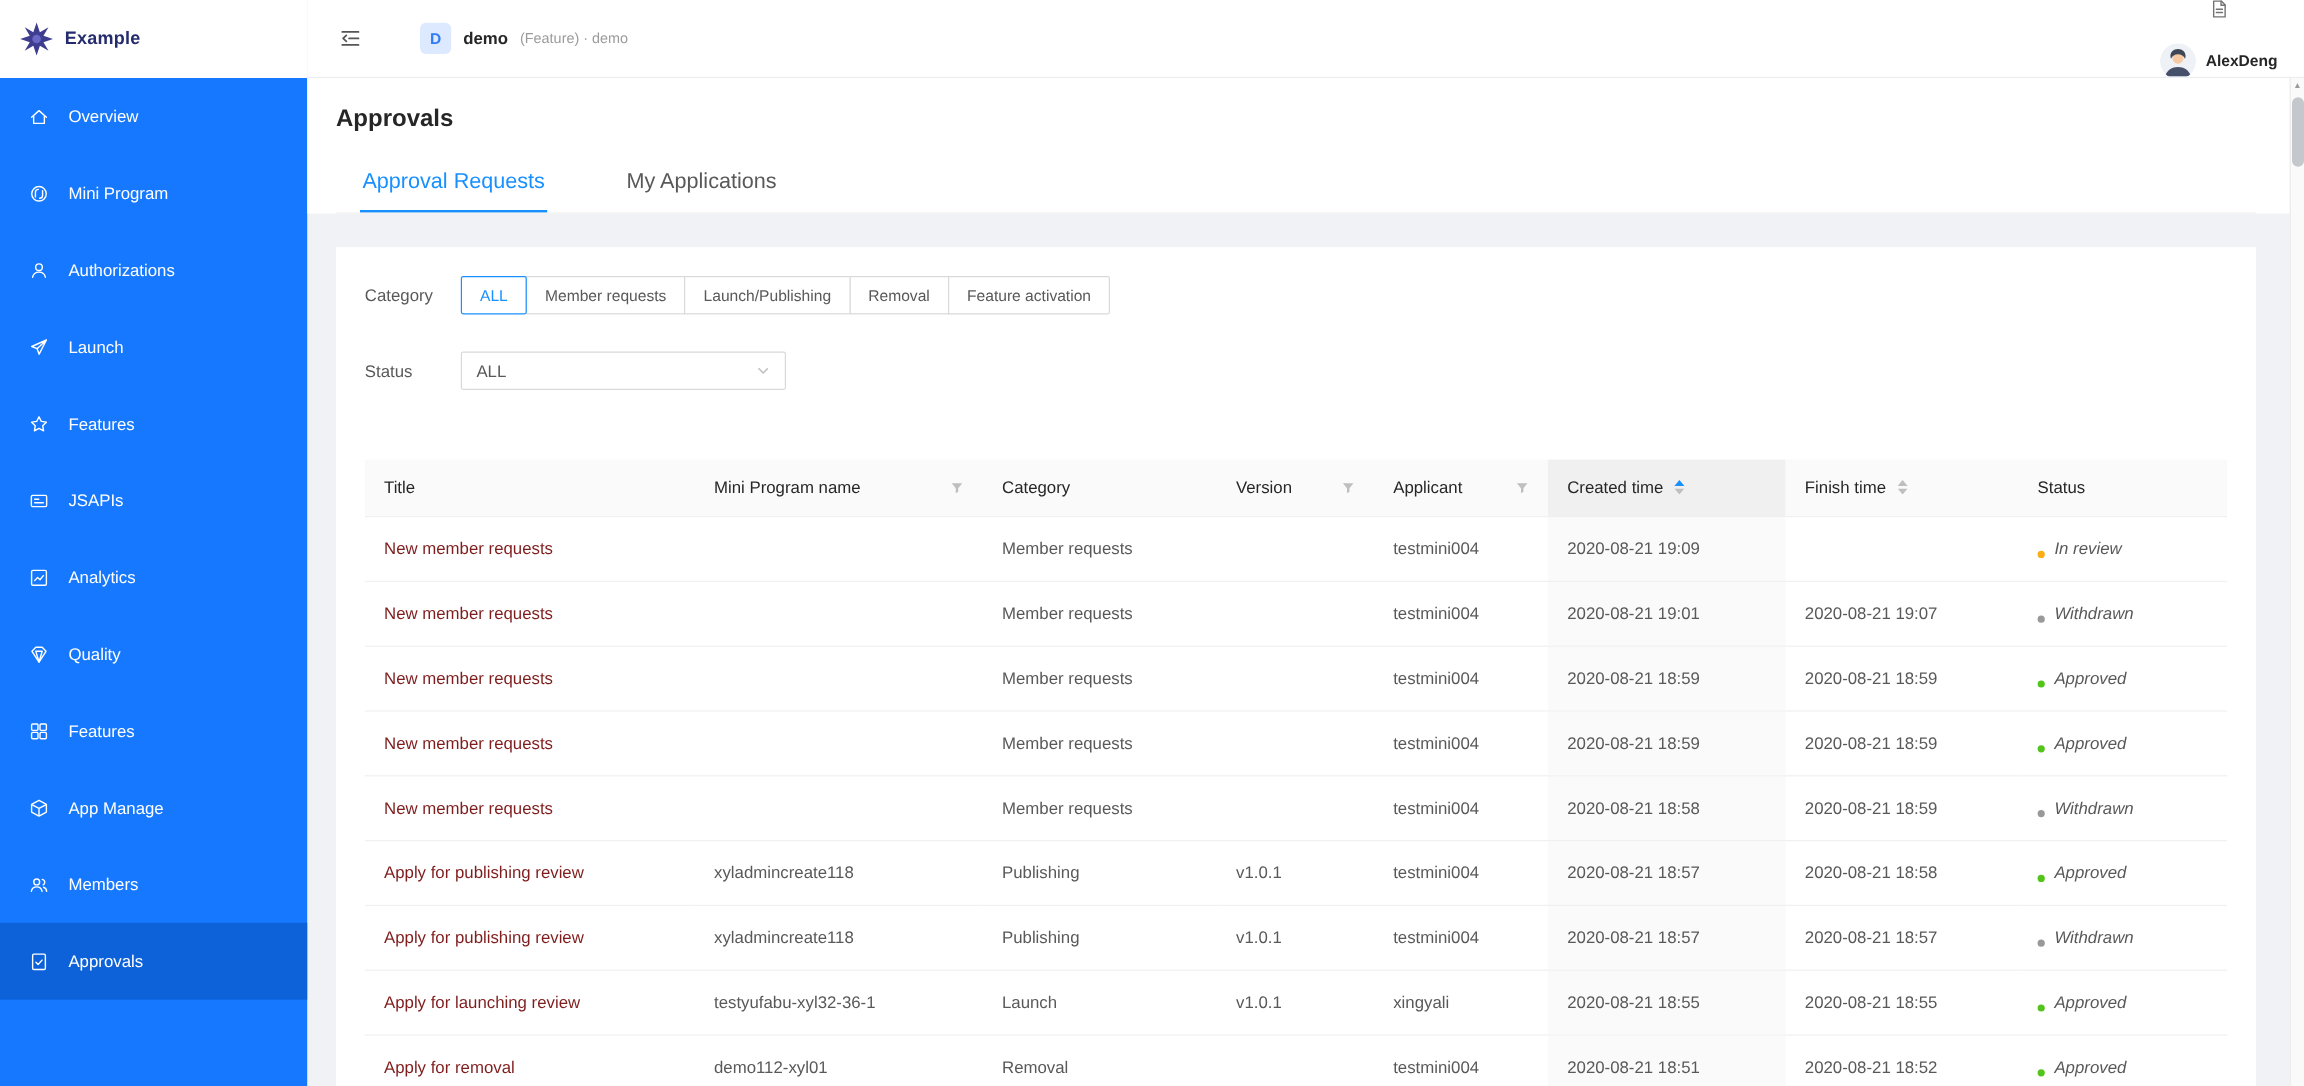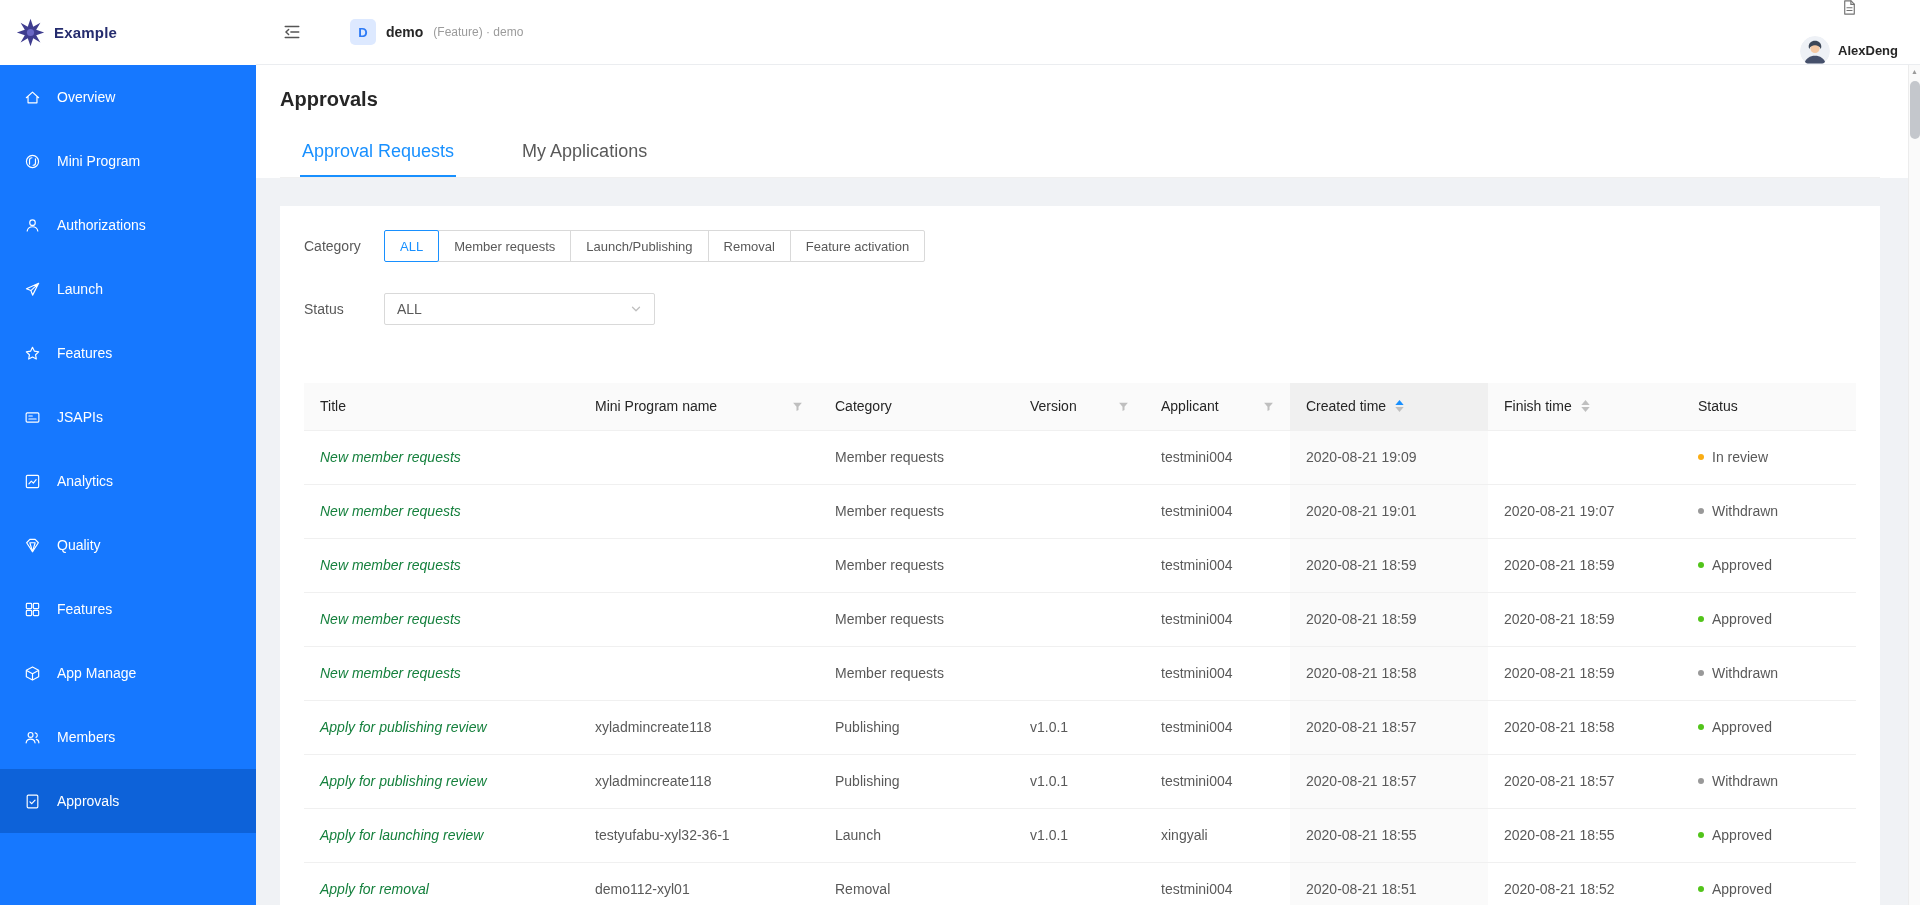--- a/index.html
+++ b/index.html
@@ -56,22 +56,22 @@
   table { width:100%; border-collapse:collapse; table-layout:fixed; }
   th { background:#fafafa; height:47px; font-weight:500; color:#262626; text-align:left; padding:0 16px; font-size:14px; border-bottom:1px solid #f0f0f0; }
   th.sorted { background:#f0f0f0; }
   td { height:54px; padding:0 16px; color:#595959; font-size:14px; border-bottom:1px solid #f0f0f0; background:#fff; white-space:nowrap; overflow:hidden; }
   td.created { background:#fafafa; }
   .th-inner { display:flex; align-items:center; }
   .funnel { margin-left:auto; color:#bfbfbf; display:inline-flex; cursor:pointer; }
   .carets { display:inline-flex; flex-direction:column; margin-left:9px; gap:2px; cursor:pointer; }
   .carets svg { display:block; color:#bfbfbf; }
   .carets svg.on { color:#1890ff; }
-  a.row-link { color:#15803d; text-decoration:none; cursor:pointer;font-style:italic; }
-  .status-cell { display:flex; align-items:center; gap:8px; }
+  a.row-link { color:#7f1d1d; text-decoration:none; cursor:pointer; }
+  .status-cell { display:flex; align-items:flex-end; gap:8px;font-style:italic; }
   .dot { width:6px; height:6px; border-radius:50%; flex:0 0 6px; }
 
   
   .scrollbar { position:absolute; top:65px; right:0; bottom:0; width:12px; background:#fafafa; border-left:1px solid #ececec; }
   .scroll-up { height:13px; display:flex; align-items:center; justify-content:center; color:#9a9a9a; font-size:7px; cursor:pointer; }
   .scroll-thumb { position:absolute; top:16px; left:1px; width:10px; height:58px; background:#c4c7cc; border-radius:5px; cursor:pointer; }
 </style>
 </head>
 <body>
 

